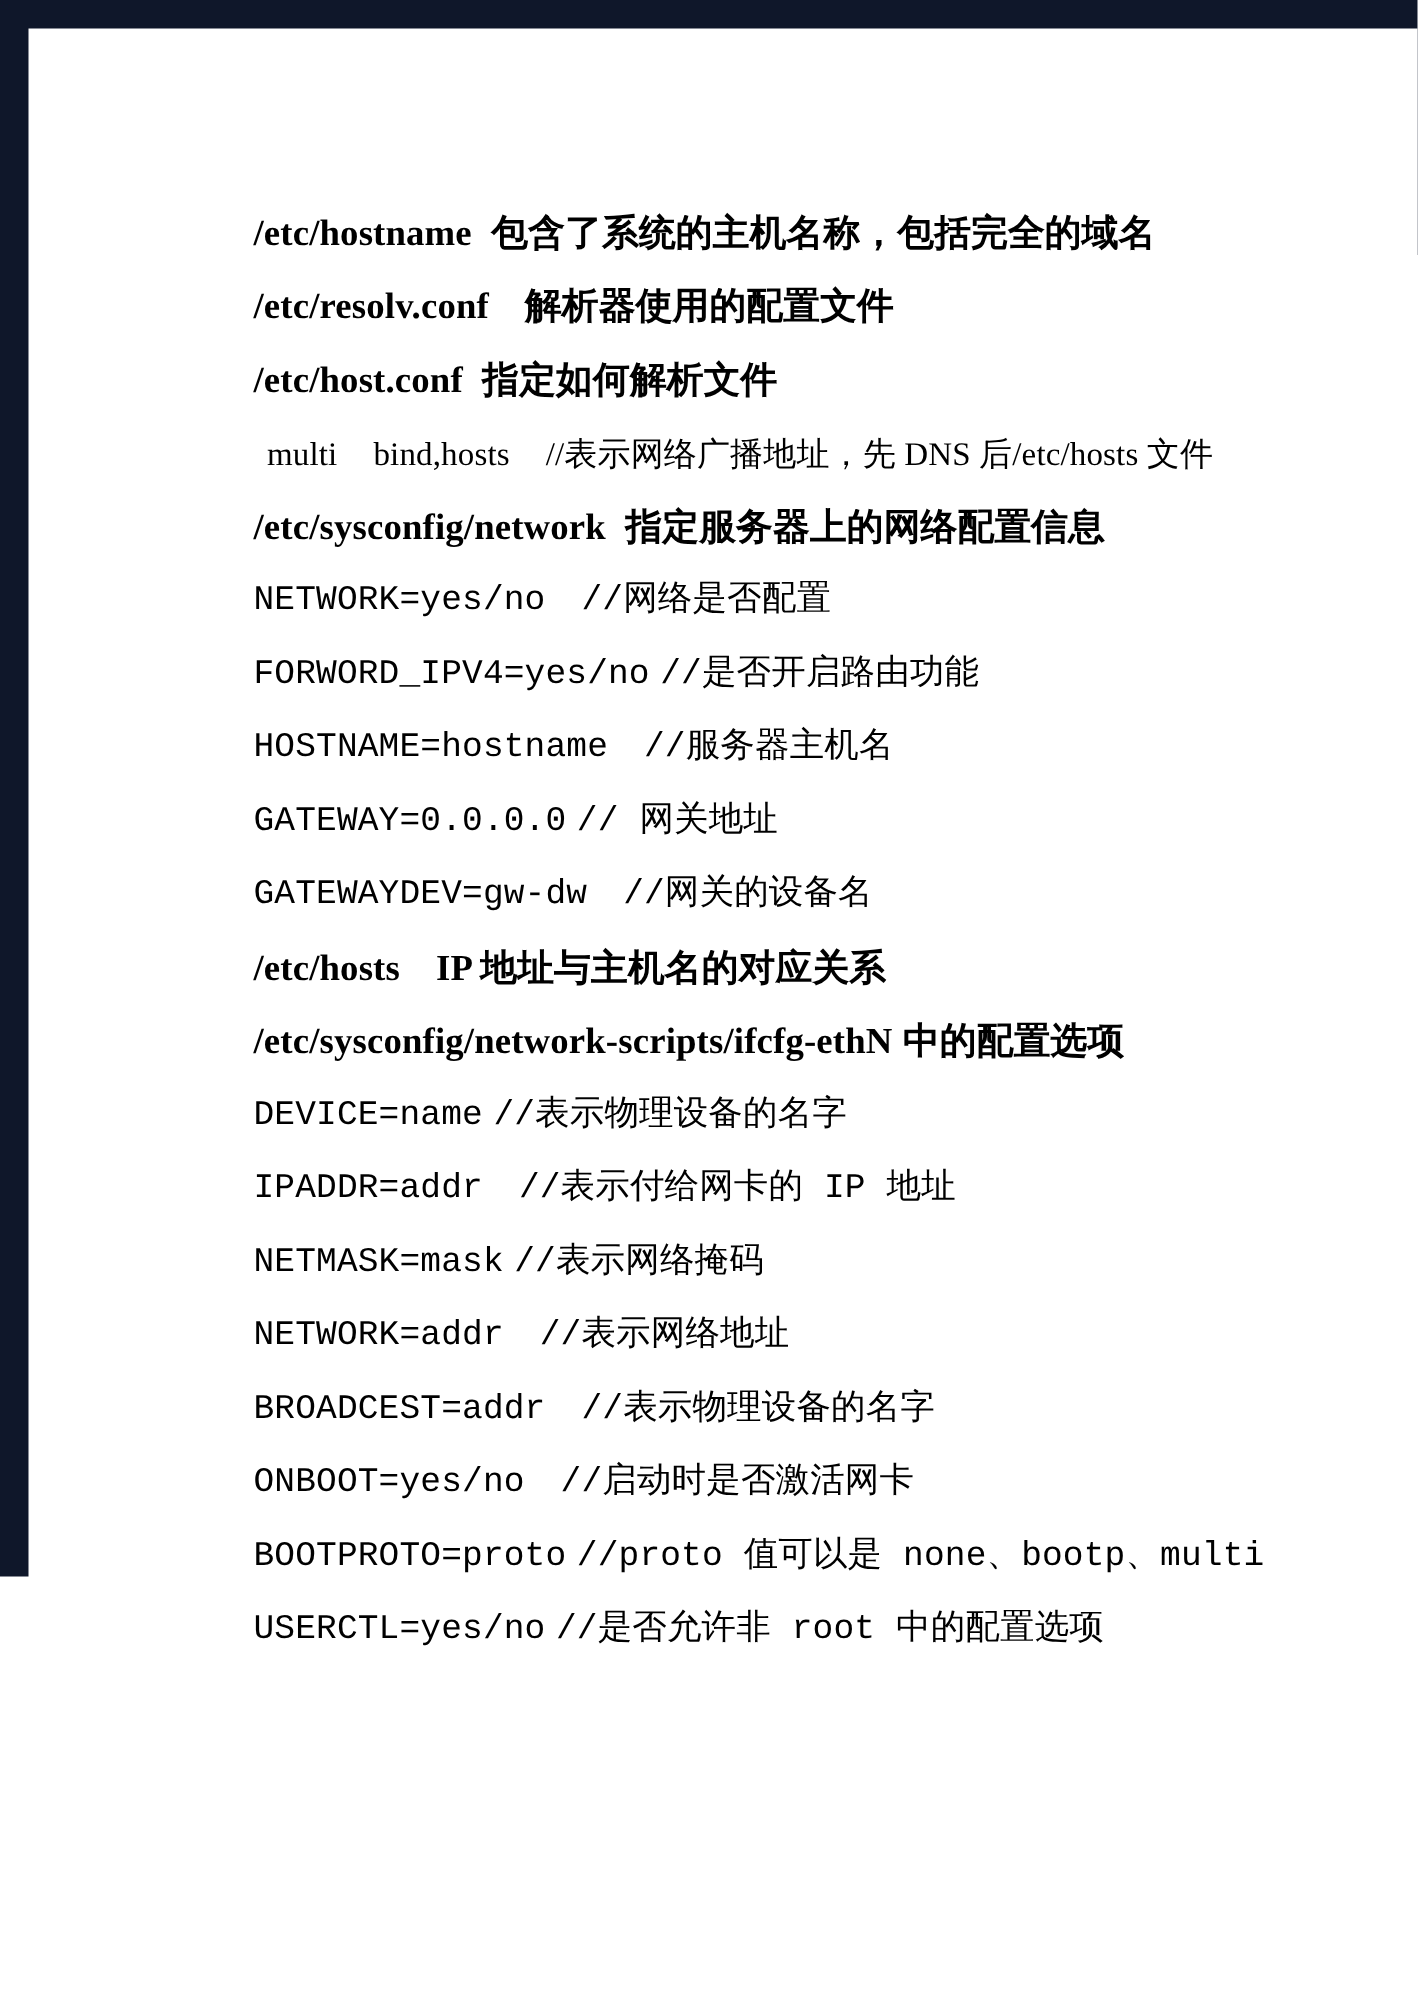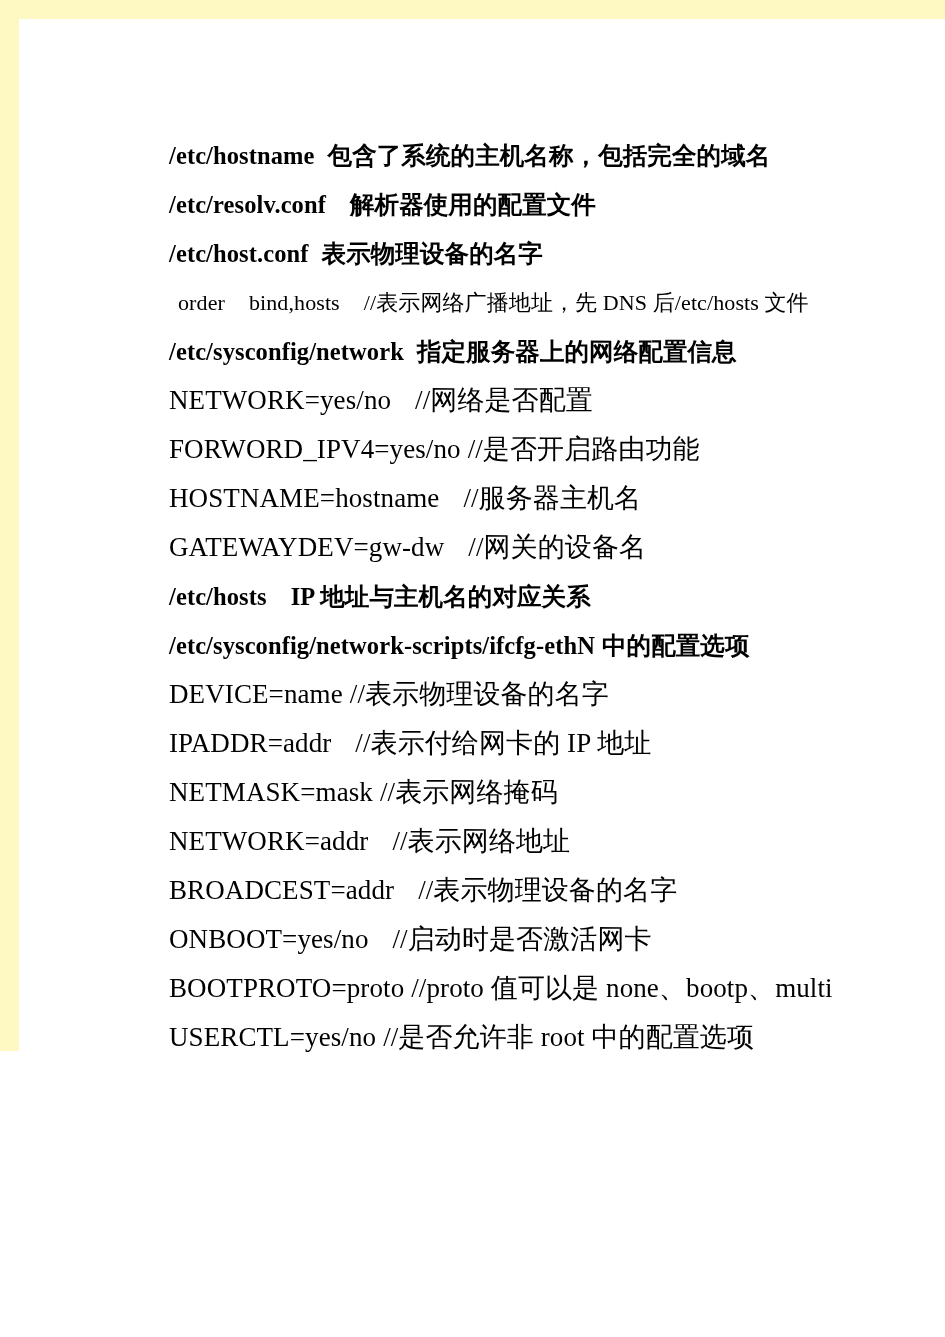--- a/index.html
+++ b/index.html
@@ -14,21 +14,21 @@
     font-family: "Liberation Serif", "DejaVu Serif", serif;
     color: #000000;
   }
   
   #page-frame {
     position: absolute;
     left: 0;
     top: 0;
     width: 945px;
     height: 1051px;
-    background: #fef9c3;
+    background: #0f172a;
   }
   #page-sheet {
     position: absolute;
     left: 19px;
     top: 19px;
     width: 926px;
     height: 1318px;
     background: #ffffff;
   }
   #doc-body {
@@ -52,41 +52,43 @@
     font-weight: bold;
   }
   .heading .desc {
     font-weight: bold;
   }
   .indent {
     padding-left: 9px;
     font-size: 22px;
   }
   .body-line {
-    font-size: 27px;
+    font-size: 23px;
+    font-family: Liberation Mono, monospace;
   }
   .gap-xs { display: inline-block; width: 7px; }
   .gap-s  { display: inline-block; width: 13px; }
   .gap-m  { display: inline-block; width: 24px; }
   .gap-l  { display: inline-block; width: 38px; }
 </style>
 </head>
 <body>
 
 <div id="page-frame">
   <div id="page-sheet">
     <div id="doc-body">
         <div class="line heading"><span class="path">/etc/hostname</span><span class="gap-s"></span><span class="desc">包含了系统的主机名称，包括完全的域名</span></div>
         <div class="line heading"><span class="path">/etc/resolv.conf</span><span class="gap-m"></span><span class="desc">解析器使用的配置文件</span></div>
-        <div class="line heading"><span class="path">/etc/host.conf</span><span class="gap-s"></span><span class="desc">表示物理设备的名字</span></div>
-        <div class="line indent"><span>order</span><span class="gap-m"></span><span>bind,hosts</span><span class="gap-m"></span><span>//表示网络广播地址，先 DNS 后/etc/hosts 文件</span></div>
+        <div class="line heading"><span class="path">/etc/host.conf</span><span class="gap-s"></span><span class="desc">指定如何解析文件</span></div>
+        <div class="line indent"><span>multi</span><span class="gap-m"></span><span>bind,hosts</span><span class="gap-m"></span><span>//表示网络广播地址，先 DNS 后/etc/hosts 文件</span></div>
         <div class="line heading"><span class="path">/etc/sysconfig/network</span><span class="gap-s"></span><span class="desc">指定服务器上的网络配置信息</span></div>
         <div class="line body-line"><span>NETWORK=yes/no</span><span class="gap-m"></span><span>//网络是否配置</span></div>
         <div class="line body-line"><span>FORWORD_IPV4=yes/no</span><span class="gap-xs"></span><span>//是否开启路由功能</span></div>
         <div class="line body-line"><span>HOSTNAME=hostname</span><span class="gap-m"></span><span>//服务器主机名</span></div>
+        <div class="line body-line"><span>GATEWAY=0.0.0.0</span><span class="gap-xs"></span><span>// 网关地址</span></div>
         <div class="line body-line"><span>GATEWAYDEV=gw-dw</span><span class="gap-m"></span><span>//网关的设备名</span></div>
         <div class="line heading"><span class="path">/etc/hosts</span><span class="gap-m"></span><span class="desc">IP 地址与主机名的对应关系</span></div>
         <div class="line heading"><span class="path">/etc/sysconfig/network-scripts/ifcfg-ethN</span><span class="gap-xs"></span><span class="desc">中的配置选项</span></div>
         <div class="line body-line"><span>DEVICE=name</span><span class="gap-xs"></span><span>//表示物理设备的名字</span></div>
         <div class="line body-line"><span>IPADDR=addr</span><span class="gap-m"></span><span>//表示付给网卡的 IP 地址</span></div>
         <div class="line body-line"><span>NETMASK=mask</span><span class="gap-xs"></span><span>//表示网络掩码</span></div>
         <div class="line body-line"><span>NETWORK=addr</span><span class="gap-m"></span><span>//表示网络地址</span></div>
         <div class="line body-line"><span>BROADCEST=addr</span><span class="gap-m"></span><span>//表示物理设备的名字</span></div>
         <div class="line body-line"><span>ONBOOT=yes/no</span><span class="gap-m"></span><span>//启动时是否激活网卡</span></div>
         <div class="line body-line"><span>BOOTPROTO=proto</span><span class="gap-xs"></span><span>//proto 值可以是 none、bootp、multi</span></div>

